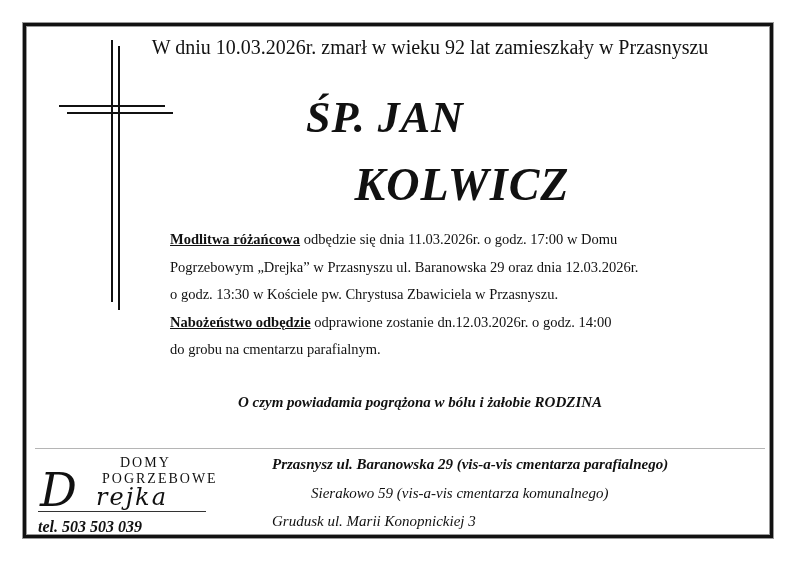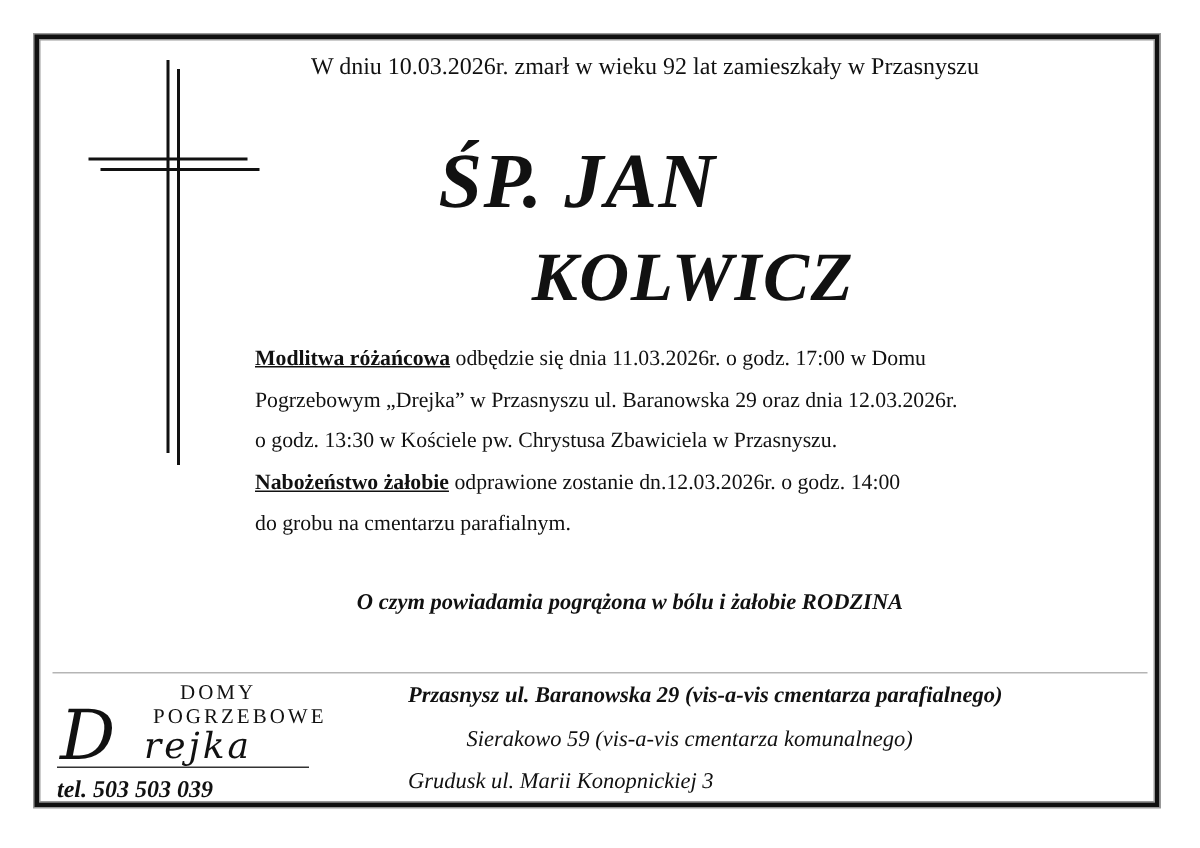--- a/index.html
+++ b/index.html
@@ -1,21 +1,21 @@
 <!DOCTYPE html>
 <html><head>
 <meta charset="utf-8">
 <style>
   html, body { margin: 0; padding: 0; background: #ffffff; }
   body { width: 800px; height: 565px; position: relative; overflow: hidden; font-family: "Liberation Serif", serif; color: #111; }
   .frame { position: absolute; left: 23px; top: 23px; width: 750px; height: 515px; border: 3px solid #111; box-shadow: 0 0 0 1px #999, inset 0 0 0 1px #999; box-sizing: border-box; }
   .cross-v { position: absolute; width: 2px; background: #111; }
   .cross-h { position: absolute; height: 2px; background: #111; }
-  .top-line { position: absolute; left: 0; width: 800px; top: 36px; text-align: center; font-size: 16px; padding-left: 60px; box-sizing: border-box; }
-  .name1 { position: absolute; top: 92px; left: 0; width: 740px; text-align: center; font-size: 52px; font-weight: bold; font-style: italic; padding-left: 30px; box-sizing: border-box; letter-spacing: 1px; }
+  .top-line { position: absolute; left: 0; width: 800px; top: 36px; text-align: center; font-size: 20px; padding-left: 60px; box-sizing: border-box; }
+  .name1 { position: absolute; top: 92px; left: 0; width: 740px; text-align: center; font-size: 44px; font-weight: bold; font-style: italic; padding-left: 30px; box-sizing: border-box; letter-spacing: 1px; }
   .name2 { position: absolute; top: 158px; left: 0; width: 800px; text-align: center; font-size: 46px; font-weight: bold; font-style: italic; padding-left: 50px; box-sizing: border-box; letter-spacing: 1px; margin-left: 37px; }
   .body-text { position: absolute; left: 170px; top: 226px; width: 600px; font-size: 14.5px; line-height: 27.5px; }
   .body-text .line { white-space: nowrap; }
   .u { font-weight: bold; text-decoration: underline; }
   .closing { position: absolute; top: 394px; left: 0; width: 800px; text-align: center; font-size: 15px; font-weight: bold; font-style: italic; padding-left: 40px; box-sizing: border-box; }
   .sep { position: absolute; top: 448px; left: 35px; width: 730px; height: 1px; background: #b5b5b5; }
   .logo { position: absolute; left: 38px; top: 455px; width: 180px; height: 80px; }
   .logo .domy { position: absolute; left: 82px; top: 0px; font-size: 14px; letter-spacing: 2px; }
   .logo .pogrz { position: absolute; left: 64px; top: 16px; font-size: 14px; letter-spacing: 2px; }
   .logo .drejka { position: absolute; left: 58px; top: 28px; font-size: 24px; font-style: italic; font-family: "DejaVu Serif", serif; letter-spacing: 2px; }
@@ -39,21 +39,21 @@
 
 <div class="top-line">W dniu 10.03.2026r. zmarł w wieku 92 lat zamieszkały w Przasnyszu</div>
 
 <div class="name1">ŚP. JAN</div>
 <div class="name2">KOLWICZ</div>
 
 <div class="body-text">
   <div class="line"><span class="u">Modlitwa różańcowa</span><span> odbędzie się dnia 11.03.2026r. o godz. 17:00  w Domu</span></div>
   <div class="line">Pogrzebowym „Drejka” w Przasnyszu ul. Baranowska 29 oraz dnia 12.03.2026r.</div>
   <div class="line">o godz. 13:30 w Kościele pw. Chrystusa Zbawiciela w Przasnyszu.</div>
-  <div class="line"><span class="u">Nabożeństwo żałobie</span><span> odprawione zostanie dn.12.03.2026r. o godz. 14:00</span></div>
+  <div class="line"><span class="u">Nabożeństwo odbędzie</span><span> odprawione zostanie dn.12.03.2026r. o godz. 14:00</span></div>
   <div class="line">do grobu na cmentarzu parafialnym.</div>
 </div>
 
 <div class="closing">O czym powiadamia pogrążona w bólu i żałobie RODZINA</div>
 
 <div class="sep"></div>
 
 <div class="logo">
   <span class="domy">DOMY</span>
   <span class="pogrz">POGRZEBOWE</span>

